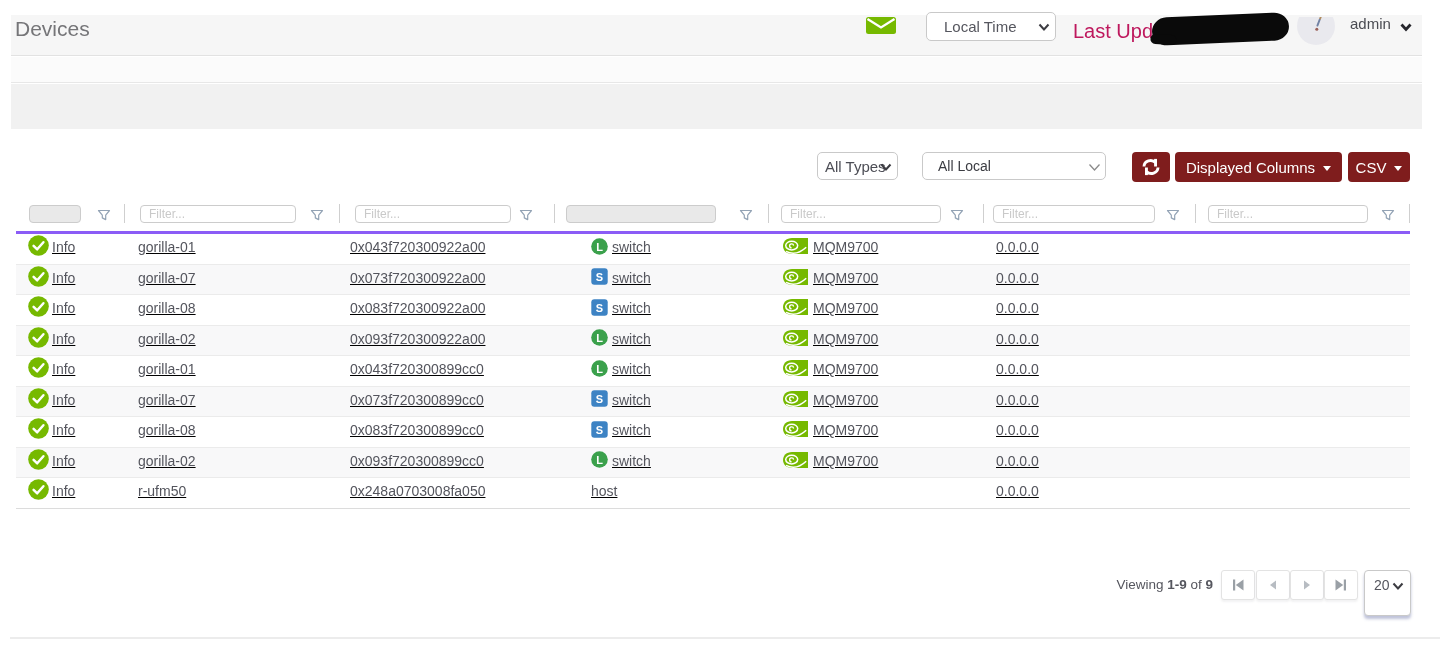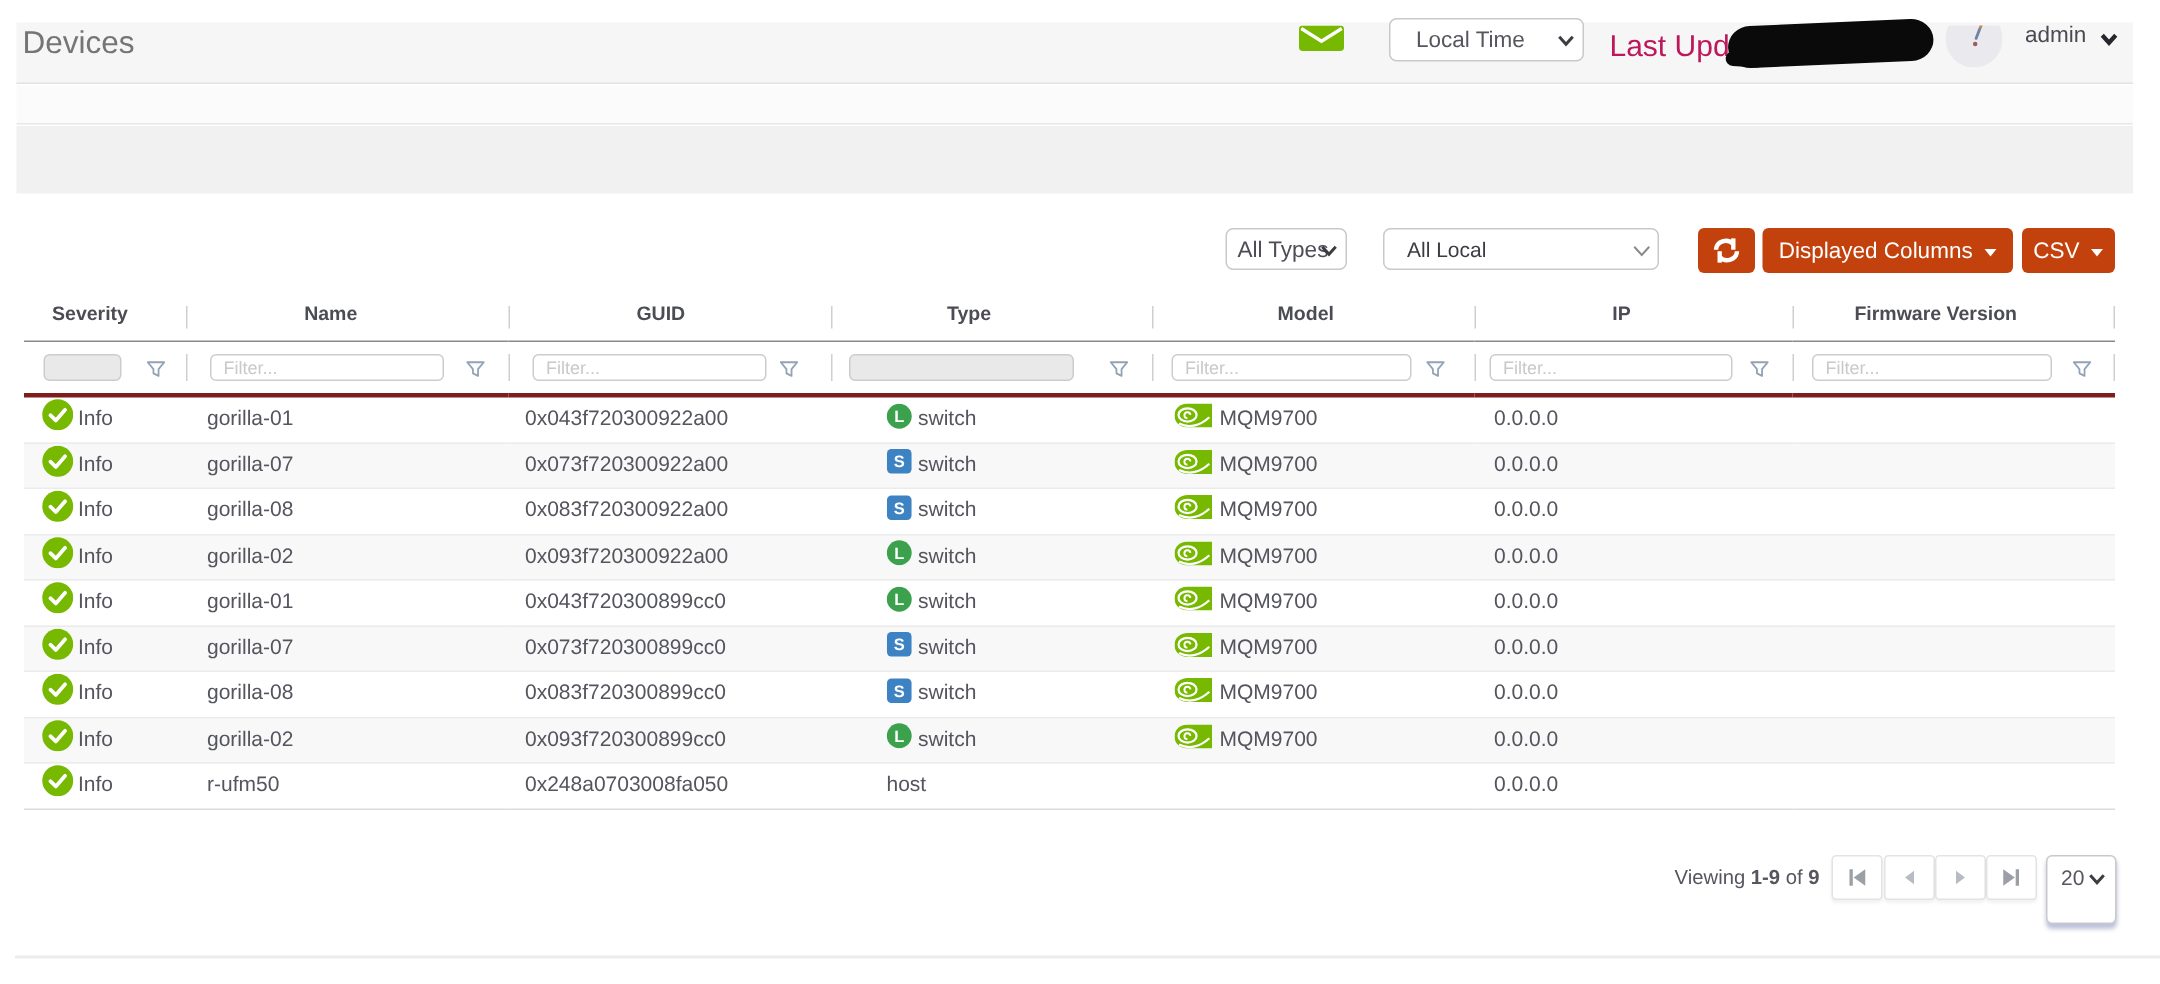--- a/index.html
+++ b/index.html
@@ -21,38 +21,38 @@
 #admin { position:absolute; left:1350px; top:15px; font-size:15px; color:#4a4b52; }
 #adminchev { position:absolute; left:1400px; top:18px; }
 
 .sel { position:absolute; background:#fff; border:1px solid #c9c9c9; border-radius:5px; font-size:14px; color:#4c4d55; }
 #alltypes { left:817px; top:152px; width:81px; height:28px; }
 #alltypes .lbl { position:absolute; left:7px; top:5px; font-size:15px; }
 #alltypes svg { position:absolute; right:5px; top:10px; }
 #allgroups { left:922px; top:152px; width:184px; height:28px; }
 #allgroups .lbl { position:absolute; left:15px; top:5px; color:#3b3c42; }
 #allgroups svg { position:absolute; right:4px; top:10px; }
-.gbtn { position:absolute; top:152px; height:30px; background:#c2410c; border:none; border-radius:4px; color:#fff; font-size:15px; font-family:"Liberation Sans",sans-serif; display:flex; align-items:center; justify-content:center; }
+.gbtn { position:absolute; top:152px; height:30px; background:#7f1d1d; border:none; border-radius:4px; color:#fff; font-size:15px; font-family:"Liberation Sans",sans-serif; display:flex; align-items:center; justify-content:center; }
 #refreshbtn { left:1132px; width:38px; }
 #dispcols { left:1175px; width:167px; }
 #csvbtn { left:1348px; width:62px; }
 .caret { display:inline-block; width:0; height:0; border-left:4.5px solid transparent; border-right:4.5px solid transparent; border-top:5px solid #fff; margin-left:8px; margin-top:2px; }
 
 #tbl { position:absolute; left:16px; top:196px; width:1394px; border-collapse:collapse; table-layout:fixed; }
 #tbl th { height:31px; font-size:13px; font-weight:bold; color:#4c4d54; text-align:center; padding:0 20px 5px 0; position:relative; vertical-align:middle; }
 #tbl th.h1{padding-right:20px} #tbl th.h2{padding-right:22px} #tbl th.h3{padding-right:12px} #tbl th.h4{padding-right:30px} #tbl th.h5{padding-right:10px} #tbl th.h6{padding-right:16px} #tbl th.h7{padding-right:24px}
 #tbl thead tr { border-bottom:1px solid #8a8a8a; }
 #tbl .fr td { height:36px; position:relative; vertical-align:middle; }
 .vline:before { content:""; position:absolute; left:0; top:8px; bottom:8px; width:1px; background:#cfcfcf; }
 th.vlast:after, td.vlast:after { content:""; position:absolute; right:0; top:8px; bottom:8px; width:1px; background:#cfcfcf; }
 .fi { height:18px; border:1px solid #ccc; border-radius:4px; background:#fff; font-size:12px; font-family:"Liberation Sans",sans-serif; color:#999; padding:0 8px; }
 .fi::placeholder { color:#c9c9c9; }
 .fi:disabled { background:#e9e9e9; border-color:#ccc; }
 .funnel { position:absolute; right:15px; top:12px; }
-#tbl tbody { border-top:3px solid #7f1d1d; border-bottom:1px solid #dcdcdc; }
+#tbl tbody { border-top:3px solid #8b5cf6; border-bottom:1px solid #dcdcdc;text-decoration:underline; }
 #tbl tbody tr { height:30.5px; }
 #tbl tbody tr:first-child { height:32px; }
 #tbl tbody tr:nth-child(even) { background:#f8f8f9; }
 #tbl tbody tr + tr { border-top:1px solid #ebebeb; }
 #tbl tbody td { font-size:14px; color:#54555d; vertical-align:middle; padding:0 0 3px 0; }
 #tbl td.c1 { padding-left:12px; } #tbl td.c2 { padding-left:14px; } #tbl td.c3 { padding-left:11px; }
 #tbl td.c4 { padding-left:37px; } #tbl td.c5 { padding-left:15px; } #tbl td.c6 { padding-left:13px; }
 .ic { display:inline-block; vertical-align:middle; margin-right:6px; }
 .cellflex { display:flex; align-items:center; }
 
@@ -122,29 +122,20 @@
 <colgroup>
       <col style="width:108px">
       <col style="width:215px">
       <col style="width:215px">
       <col style="width:214px">
       <col style="width:215px">
       <col style="width:212px">
       <col style="width:215px">
     </colgroup>
 <thead>
-<tr>
-        <th class="h1">Severity</th>
-        <th class="vline h2">Name</th>
-        <th class="vline h3">GUID</th>
-        <th class="vline h4">Type</th>
-        <th class="vline h5">Model</th>
-        <th class="vline h6">IP</th>
-        <th class="vline vlast h7">Firmware Version</th>
-      </tr>
 <tr class="fr">
 <td><input class="fi" disabled="" style="width: 52px; margin-left: 13px;"><span class="funnel" style="right:13px"><svg width="14" height="13" viewBox="0 0 14 13">
               <path d="M1.5,1.5 H12.5 L8.7,6.1 V10.6 L5.3,8.9 V6.1 Z" fill="none" stroke="#93a3b5" stroke-width="1.2" stroke-linejoin="round"></path>
             </svg></span></td>
 <td class="vline"><input class="fi" placeholder="Filter..." style="width: 156px; margin-left: 16px;"><span class="funnel"><svg width="14" height="13" viewBox="0 0 14 13">
               <path d="M1.5,1.5 H12.5 L8.7,6.1 V10.6 L5.3,8.9 V6.1 Z" fill="none" stroke="#93a3b5" stroke-width="1.2" stroke-linejoin="round"></path>
             </svg></span></td>
 <td class="vline"><input class="fi" placeholder="Filter..." style="width: 156px; margin-left: 16px;"><span class="funnel" style="right:21px"><svg width="14" height="13" viewBox="0 0 14 13">
               <path d="M1.5,1.5 H12.5 L8.7,6.1 V10.6 L5.3,8.9 V6.1 Z" fill="none" stroke="#93a3b5" stroke-width="1.2" stroke-linejoin="round"></path>
             </svg></span></td>

